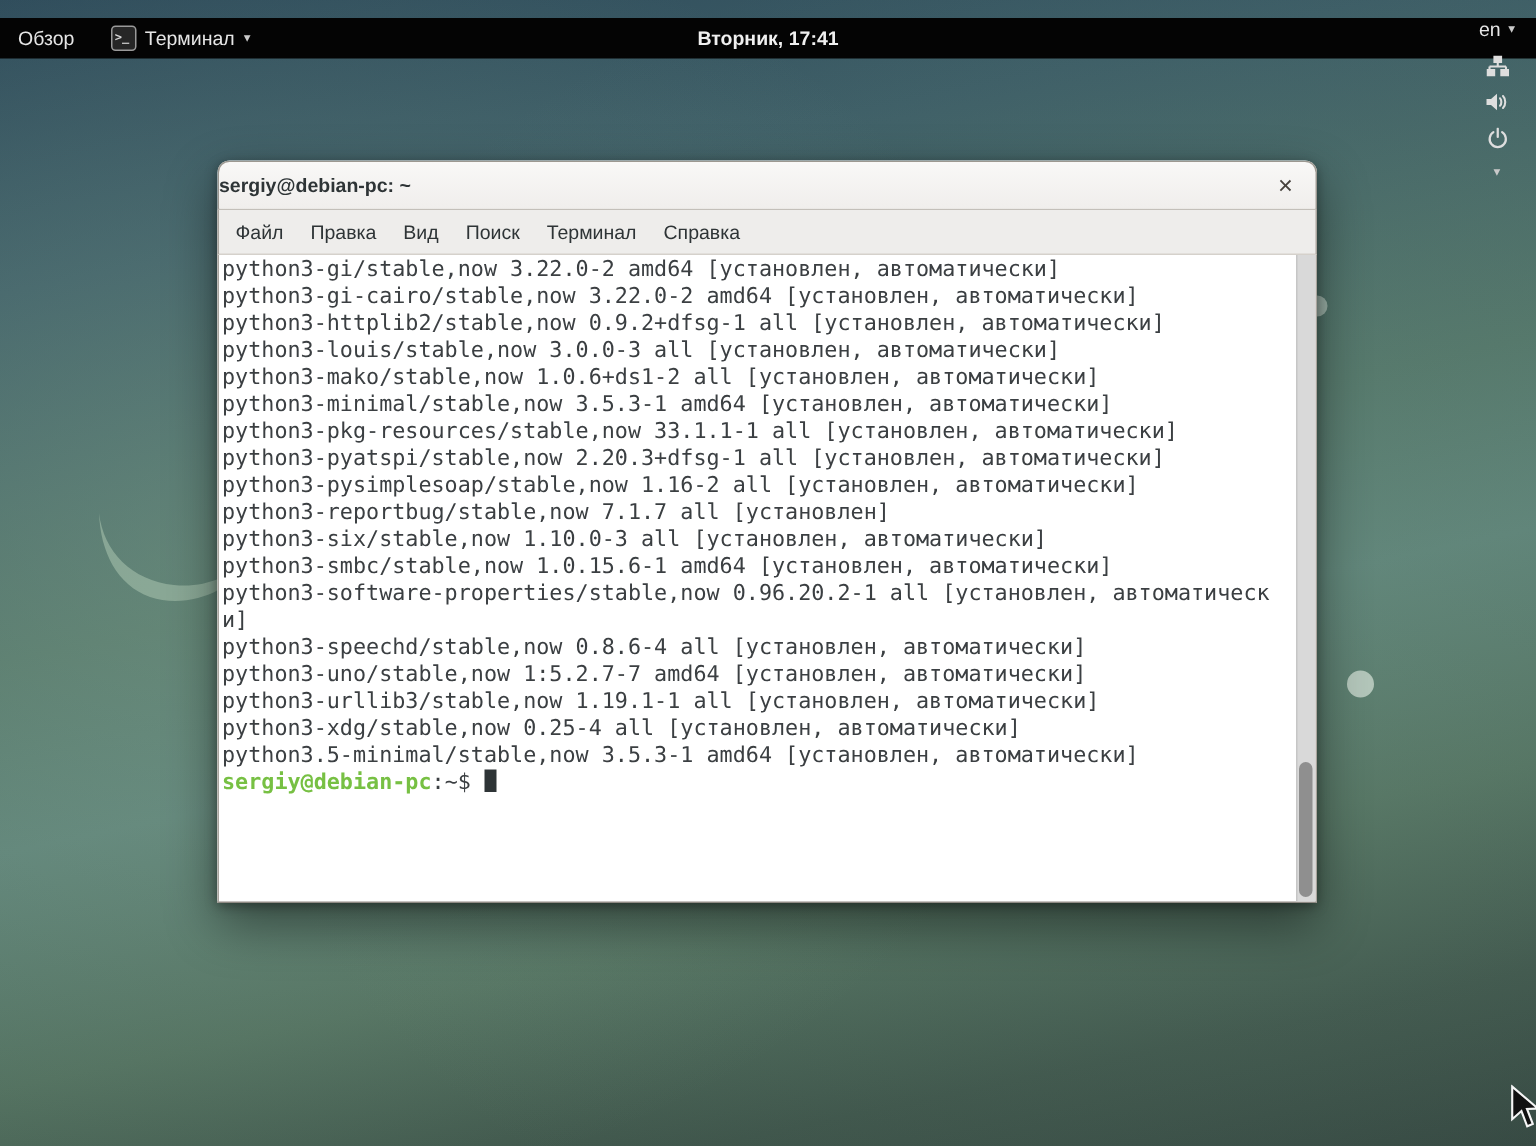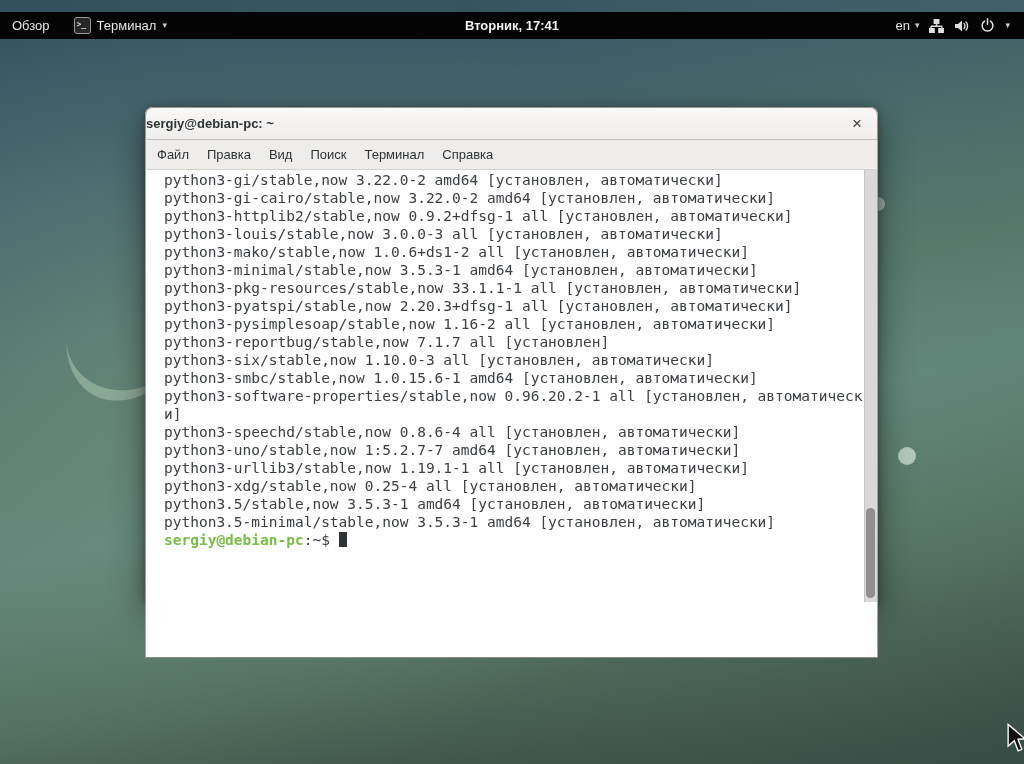--- a/index.html
+++ b/index.html
@@ -29,21 +29,21 @@
   .tb-item { display: flex; align-items: center; gap: 6px; height: 100%; padding: 0 12px;
     background: none; border: none; color: #e6e6e6; font-size: 13px; font-family: inherit; cursor: default; }
   .app-icon {
     width: 17px; height: 17px; border-radius: 3px; background: #262626;
     border: 1px solid #9a9a9a; display: inline-flex; align-items: flex-start; justify-content: flex-start;
   }
   .app-icon-glyph { font-family: "DejaVu Sans Mono", monospace; font-size: 8px; color: #d8d8d8; line-height: 1; padding: 3px 0 0 2px; font-weight: bold; }
   .caret { font-size: 9px; color: #c9c9c9; line-height: 1; }
   .tb-center { position: absolute; left: 0; right: 0; text-align: center; pointer-events: none; }
   .tb-clock { pointer-events: auto; background: none; border: none; color: #f0f0f0; font-size: 13px; font-weight: bold; font-family: inherit; }
-  .tb-right { margin-left: auto; display: flex; align-items: center; gap: 10px; height: 100%; padding-right: 14px; }
+  .tb-right { margin-left: auto; display: flex; align-items: center; gap: 10px; height: 100%; padding-right: 14px; flex-direction: column; }
   .kb-ind { display: flex; align-items: center; gap: 5px; }
   .tb-right svg { display: block; }
 
   
   .window {
     position: absolute; left: 145px; top: 107px; width: 733px; height: 495px; z-index: 10;
     border-radius: 8px 8px 2px 2px;
     box-shadow: 0 2px 8px rgba(0,0,0,0.35), 0 14px 34px rgba(0,0,0,0.45);
     background: #ffffff;
   }
@@ -61,24 +61,24 @@
   .menubar {
     height: 30px; background: #eeedeb; border-left: 1px solid #a9a49d; border-right: 1px solid #a9a49d;
     border-bottom: 1px solid #d5d1cb;
     display: flex; align-items: center; padding-left: 2px;
   }
   .menu-item {
     background: none; border: none; font-family: inherit; font-size: 13px; color: #2e3436;
     padding: 0 9px; height: 100%; cursor: default;
   }
   .term {
-    position: relative; height: 488px; background: #ffffff; overflow: hidden;
+    position: relative; height: 432px; background: #ffffff; overflow: hidden;
     border-left: 1px solid #a9a49d; border-right: 1px solid #a9a49d; border-bottom: 1px solid #8f8a84;
     font-family: "DejaVu Sans Mono", monospace; font-size: 14.5px; line-height: 18px; color: #3b3f42;
-    padding: 1px 0 0 18px;
+    padding: 1px 0 0 2px;
   }
   .tline { white-space: pre; }
   .promptline { white-space: pre; }
   .prompt-user { color: #77c043; font-weight: bold; }
   .term-cursor { display: inline-block; width: 8px; height: 15px; background: #2e3436; vertical-align: -2px; }
   .scrollbar {
     position: absolute; top: 0; right: 0; width: 13px; height: 432px;
     background: #d9d9d9; border-left: 1px solid #c6c6c6;
   }
   .scroll-thumb { position: absolute; left: 1px; width: 9px; top: 338px; height: 90px; background: #8f8f8f; border-radius: 5px; }
@@ -167,21 +167,20 @@
         <div class="tline">python3-pysimplesoap/stable,now 1.16-2 all [установлен, автоматически]</div>
         <div class="tline">python3-reportbug/stable,now 7.1.7 all [установлен]</div>
         <div class="tline">python3-six/stable,now 1.10.0-3 all [установлен, автоматически]</div>
         <div class="tline">python3-smbc/stable,now 1.0.15.6-1 amd64 [установлен, автоматически]</div>
         <div class="tline">python3-software-properties/stable,now 0.96.20.2-1 all [установлен, автоматическ</div>
         <div class="tline">и]</div>
         <div class="tline">python3-speechd/stable,now 0.8.6-4 all [установлен, автоматически]</div>
         <div class="tline">python3-uno/stable,now 1:5.2.7-7 amd64 [установлен, автоматически]</div>
         <div class="tline">python3-urllib3/stable,now 1.19.1-1 all [установлен, автоматически]</div>
         <div class="tline">python3-xdg/stable,now 0.25-4 all [установлен, автоматически]</div>
-        <div class="tline">python3.5/stable,now 3.5.3-1 amd64 [установлен, автоматически]</div>
         <div class="tline">python3.5-minimal/stable,now 3.5.3-1 amd64 [установлен, автоматически]</div>
       </div>
     <div class="promptline"><span class="prompt-user">sergiy@debian-pc</span><span>:~$</span><span> </span><span class="term-cursor"></span></div>
     <div class="scrollbar">
       <div class="scroll-thumb"></div>
     </div>
   </div>
 </div>
 
 <svg class="mouse-cursor" width="20" height="30" viewBox="0 0 13 21">

